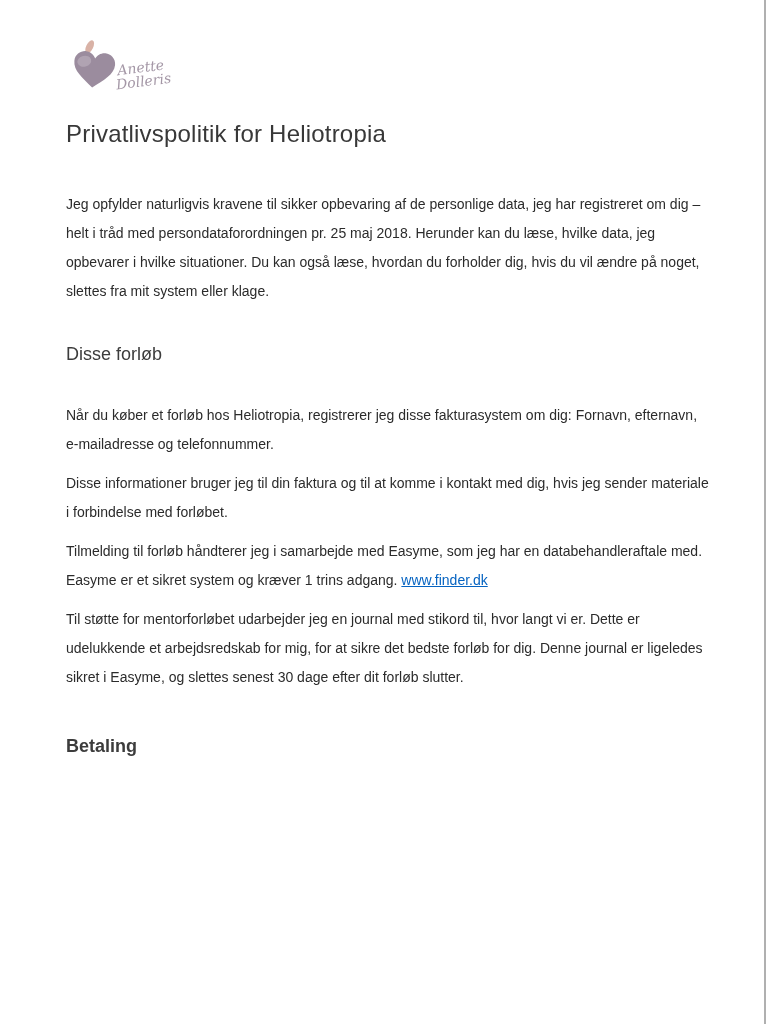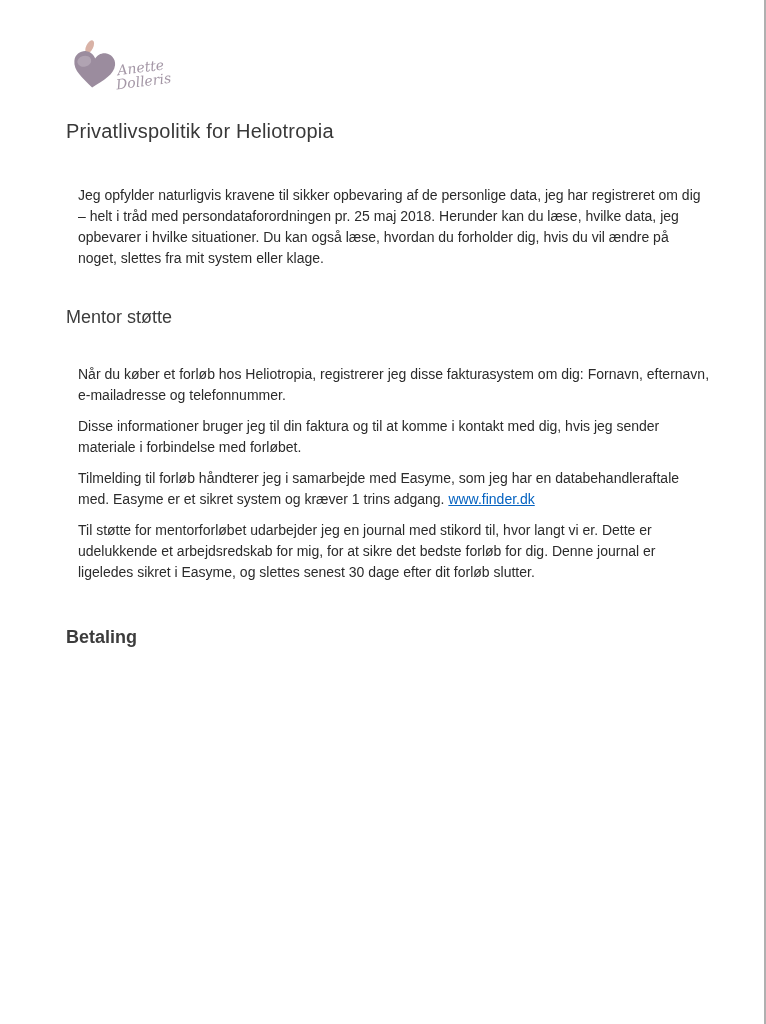--- a/index.html
+++ b/index.html
@@ -28,30 +28,30 @@
     transform: rotate(-7deg);
     font-family: "DejaVu Serif", serif;
     font-style: italic;
     font-size: 14px;
     line-height: 14px;
     color: #a497a6;
   }
   .logo-text .l2 { display: block; margin-left: -3px; }
   h1 {
     margin: 12px 0 0 0;
-    font-size: 20px;
+    font-size: 24px;
     font-weight: 400;
     color: #383838;
     letter-spacing: 0.2px;
   }
   .intro { margin-top: 42px; }
   p {
-    margin: 0 0 10px 12px;
+    margin: 0 0 10px 0;
     font-size: 14px;
-    line-height: 21px;
+    line-height: 29px;
     max-width: 645px;
   }
   h2 {
     margin: 38px 0 36px 0;
     font-size: 18px;
     font-weight: 400;
     color: #3c3c3c;
   }
   h2.betaling { margin-top: 44px; font-weight: bold; }
   a.link {
@@ -75,21 +75,21 @@
     <div class="logo-text">
       <span class="l1">Anette</span>
       <span class="l2">Dolleris</span>
     </div>
   </div>
 
   <h1>Privatlivspolitik for Heliotropia</h1>
 
   <p class="intro">Jeg opfylder naturligvis kravene til sikker opbevaring af de personlige data, jeg har registreret om dig – helt i tråd med persondataforordningen pr. 25 maj 2018. Herunder kan du læse, hvilke data, jeg opbevarer i hvilke situationer. Du kan også læse, hvordan du forholder dig, hvis du vil ændre på noget, slettes fra mit system eller klage.</p>
 
-  <h2>Mentor støtte</h2>
+  <h2>Disse forløb</h2>
 
   <p>
     <span>Når du køber et forløb hos Heliotropia, registrerer jeg disse fakturasystem om dig: Fornavn, efternavn, e-mailadresse og telefonnummer.</span>
   </p>
   <p>
     <span>Disse informationer bruger jeg til din faktura og til at komme i kontakt med dig, hvis jeg sender materiale i forbindelse med forløbet.</span>
   </p>
   <p>
     <span>Tilmelding til forløb håndterer jeg i samarbejde med Easyme, som jeg har en databehandleraftale med. Easyme er et sikret system og kræver 1 trins adgang.</span>
     <a class="link" href="#">www.finder.dk</a>

